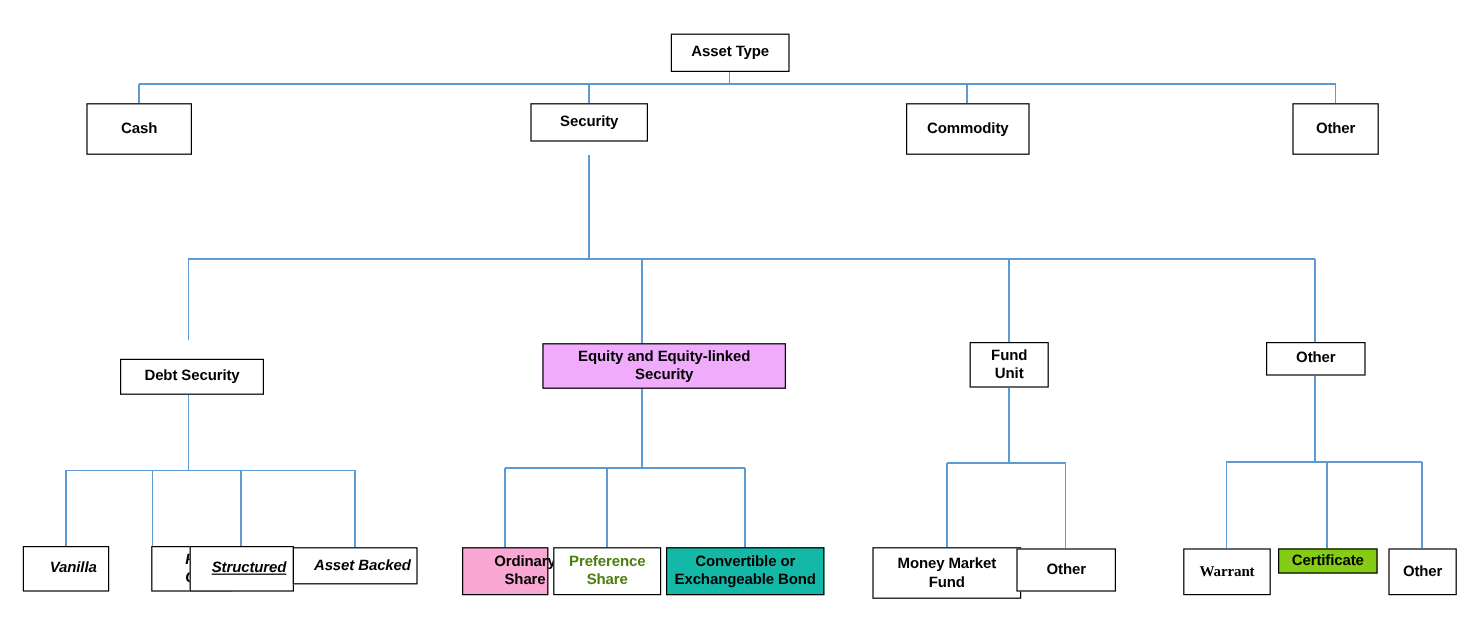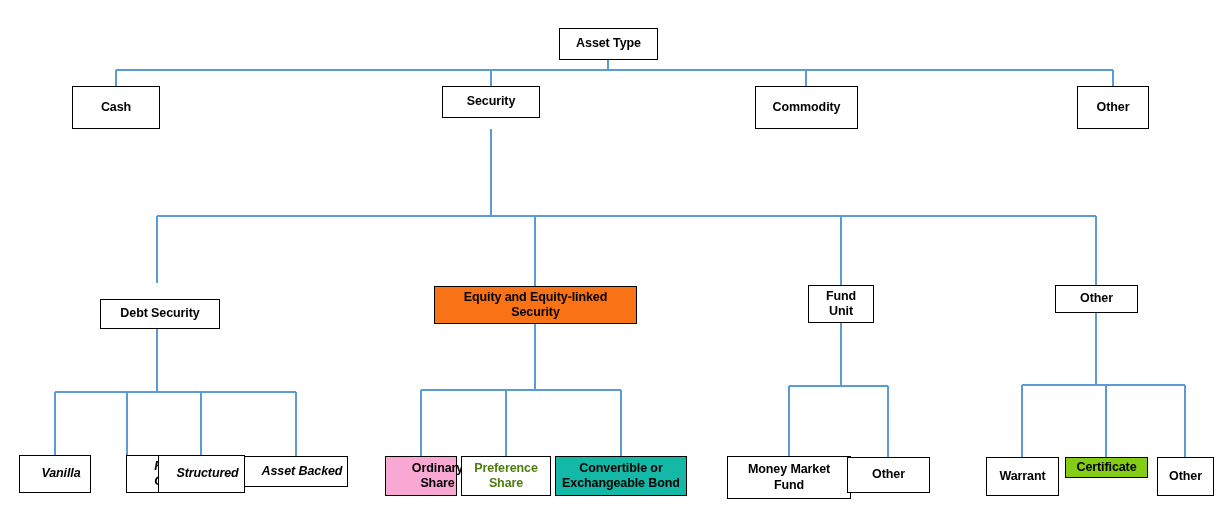--- a/index.html
+++ b/index.html
@@ -99,37 +99,37 @@
       </div>
       <div class="node" style="left: 755px; top: 86px; width: 103px; height: 43px; border-color: rgb(0, 0, 0); background: rgb(255, 255, 255); color: rgb(0, 0, 0);">
         <span class="label">Commodity</span>
       </div>
       <div class="node" style="left: 1077px; top: 86px; width: 72px; height: 43px; border-color: rgb(0, 0, 0); background: rgb(255, 255, 255); color: rgb(0, 0, 0);">
         <span class="label">Other</span>
       </div>
       <div class="node" style="left: 100px; top: 283px; width: 120px; height: 30px; border-color: rgb(0, 0, 0); background: rgb(255, 255, 255); color: rgb(0, 0, 0); margin-top: 16px;">
         <span class="label">Debt Security</span>
       </div>
-      <div class="node" style="left: 434px; top: 286px; width: 203px; height: 38px; border-color: rgb(0, 0, 0); background: #f97316; color: rgb(0, 0, 0); justify-content: flex-end;">
+      <div class="node" style="left: 452px; top: 286px; width: 203px; height: 38px; border-color: rgb(0, 0, 0); background: #f0abfc; color: rgb(0, 0, 0); justify-content: flex-end;">
         <span class="label">Equity and Equity-linked Security</span>
       </div>
       <div class="node" style="left: 808px; top: 285px; width: 66px; height: 38px; border-color: rgb(0, 0, 0); background: rgb(255, 255, 255); color: rgb(0, 0, 0);">
         <span class="label">Fund
 Unit</span>
       </div>
       <div class="node" style="left: 1055px; top: 285px; width: 83px; height: 28px; border-color: rgb(0, 0, 0); background: rgb(255, 255, 255); color: rgb(0, 0, 0);">
         <span class="label">Other</span>
       </div>
       <div class="node italic" style="left: 19px; top: 455px; width: 72px; height: 38px; border-color: rgb(0, 0, 0); background: rgb(255, 255, 255); color: rgb(0, 0, 0);">
         <span class="label">Vanilla</span>
       </div>
       <div class="node italic" style="left: 94px; top: 455px; width: 68px; height: 38px; border-color: rgb(0, 0, 0); background: rgb(255, 255, 255); color: rgb(0, 0, 0); margin-left: 32px;">
         <span class="label">Reg Cap</span>
       </div>
-      <div class="node italic" style="left: 158px; top: 455px; width: 87px; height: 38px; border-color: rgb(0, 0, 0); background: rgb(255, 255, 255); color: rgb(0, 0, 0);">
+      <div class="node italic" style="left: 158px; top: 455px; width: 87px; height: 38px; border-color: rgb(0, 0, 0); background: rgb(255, 255, 255); color: rgb(0, 0, 0); text-decoration: underline;">
         <span class="label">Structured</span>
       </div>
       <div class="node italic" style="left: 244px; top: 456px; width: 104px; height: 31px; border-color: rgb(0, 0, 0); background: rgb(255, 255, 255); color: rgb(0, 0, 0);">
         <span class="label">Asset Backed</span>
       </div>
       <div class="node" style="left: 385px; top: 456px; width: 72px; height: 40px; border-color: rgb(0, 0, 0); background: #f9a8d4; color: rgb(0, 0, 0); padding-left: 36px;">
         <span class="label">Ordinary
 Share</span>
       </div>
       <div class="node" style="left: 461px; top: 456px; width: 90px; height: 40px; border-color: rgb(0, 0, 0); background: rgb(255, 255, 255); color: #4d7c0f;">
@@ -140,21 +140,21 @@
         <span class="label">Convertible or
 Exchangeable Bond</span>
       </div>
       <div class="node" style="left: 727px; top: 456px; width: 124px; height: 43px; border-color: rgb(0, 0, 0); background: rgb(255, 255, 255); color: rgb(0, 0, 0);">
         <span class="label">Money Market
 Fund</span>
       </div>
       <div class="node" style="left: 847px; top: 457px; width: 83px; height: 36px; border-color: rgb(0, 0, 0); background: rgb(255, 255, 255); color: rgb(0, 0, 0);">
         <span class="label">Other</span>
       </div>
-      <div class="node" style="left: 986px; top: 457px; width: 73px; height: 39px; border-color: rgb(0, 0, 0); background: rgb(255, 255, 255); color: rgb(0, 0, 0);">
+      <div class="node" style="left: 986px; top: 457px; width: 73px; height: 39px; border-color: rgb(0, 0, 0); background: rgb(255, 255, 255); color: rgb(0, 0, 0); font-family: Liberation Serif, serif;">
         <span class="label">Warrant</span>
       </div>
       <div class="node" style="left: 1065px; top: 457px; width: 83px; height: 21px; border-color: rgb(0, 0, 0); background: #84cc16; color: rgb(0, 0, 0); text-align: right;">
         <span class="label">Certificate</span>
       </div>
       <div class="node" style="left: 1157px; top: 457px; width: 57px; height: 39px; border-color: rgb(0, 0, 0); background: rgb(255, 255, 255); color: rgb(0, 0, 0);">
         <span class="label">Other</span>
       </div>
     </div>
 </div>

